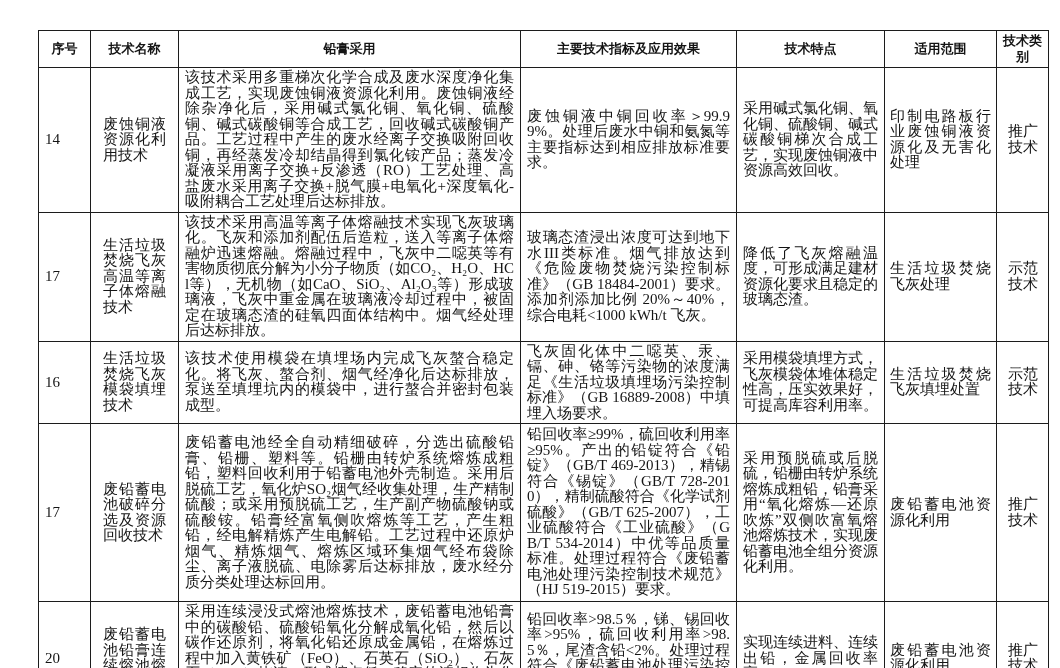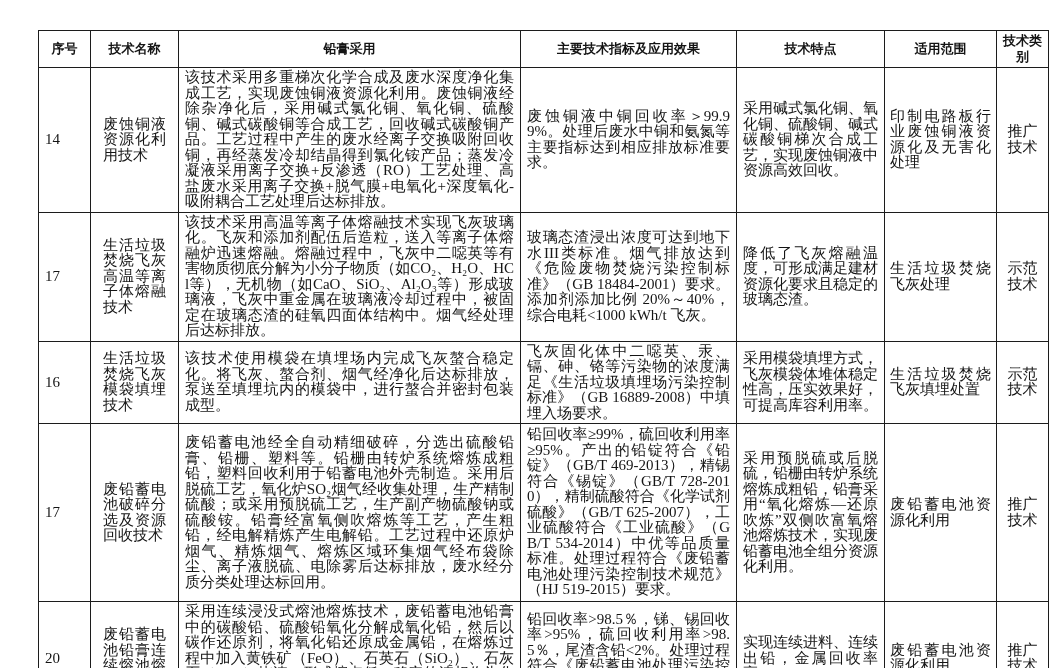--- a/index.html
+++ b/index.html
@@ -44,21 +44,21 @@
   tr.r15 { height: 110px; }
   tr.r16 { height: 78px; }
   tr.r17 { height: 178px; }
   tr.r18 { height: 106px; }
   td.c-no { }
   td.c-name { text-align: justify; padding: 2px 12px; }
   td.c-process { text-align: justify; }
   td.c-ind { text-align: justify; }
   td.c-feat { text-align: justify; }
   td.c-scope { text-align: justify; padding: 2px 5px; }
-  td.c-cat { text-align: center; padding: 2px 10px; }
+  td.c-cat { text-align: right; padding: 2px 10px; }
 </style>
 </head>
 <body>
 
 <div class="page">
   <table class="tech-table">
     <colgroup>
       <col style="width:52px">
         <col style="width:88px">
         <col style="width:342px">

